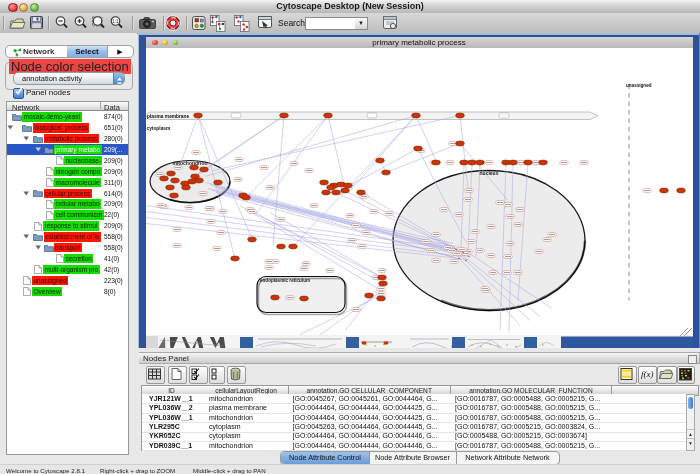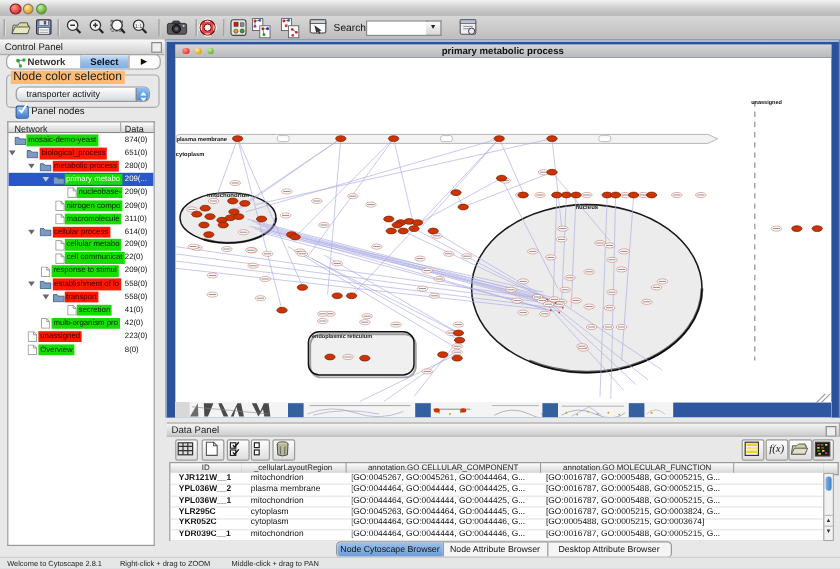--- a/index.html
+++ b/index.html
@@ -2,20 +2,21 @@
 <html><head><meta charset="utf-8"><style>
 html,body{margin:0;padding:0}
 body{width:700px;height:474px;position:relative;overflow:hidden;background:#e8e8e8;
  font-family:"Liberation Sans",sans-serif;-webkit-font-smoothing:antialiased}
 .ab{position:absolute}
 </style></head><body>
 <div class="ab" style="left:0;top:0;width:700px;height:13px;background:linear-gradient(#f3f3f3,#d2d2d2 45%,#b8b8b8);border-bottom:1px solid #777">
 <div class="ab" style="left:8px;top:2.5px;width:7.5px;height:7.5px;border-radius:50%;background:radial-gradient(circle at 35% 30%,#ff9a90,#e2463c 60%,#9d2019);border:0.5px solid #912"></div>
 <div class="ab" style="left:18.5px;top:2.5px;width:7.5px;height:7.5px;border-radius:50%;background:radial-gradient(circle at 35% 30%,#ffe9a8,#e9af34 60%,#a67a10);border:0.5px solid #975"></div>
 <div class="ab" style="left:29.5px;top:2.5px;width:7.5px;height:7.5px;border-radius:50%;background:radial-gradient(circle at 35% 30%,#c8f0a0,#74bf3c 60%,#3f7a14);border:0.5px solid #584"></div>
+<div class="ab" style="left:0;top:1px;width:700px;text-align:center;font-size:9px;font-weight:bold;color:#1a1a1a">Cytoscape Desktop (New Session)</div>
 </div>
 <div class="ab" style="left:0;top:13px;width:700px;height:20px;background:linear-gradient(#d8d8d8,#bdbdbd);border-bottom:1px solid #8a8a8a">
     <div class="ab" style="left:3px;top:3px;width:1px;height:14px;background:#999;border-right:1px solid #ddd"></div>
     <div class="ab" style="left:48px;top:3px;width:1px;height:14px;background:#999;border-right:1px solid #ddd"></div>
     <div class="ab" style="left:132px;top:3px;width:1px;height:14px;background:#999;border-right:1px solid #ddd"></div>
     <div class="ab" style="left:163px;top:3px;width:1px;height:14px;background:#999;border-right:1px solid #ddd"></div>
     <div class="ab" style="left:186px;top:3px;width:1px;height:14px;background:#999;border-right:1px solid #ddd"></div>
     <svg class="ab" style="left:0;top:0" width="700" height="20">
 
 <g transform="translate(9,3)">
@@ -122,40 +123,36 @@
         <line x1="3" y1="6" x2="11" y2="6" stroke="#889" stroke-width="0.8"></line>
         <line x1="3" y1="8" x2="11" y2="8" stroke="#889" stroke-width="0.8"></line>
         <circle cx="10" cy="10" r="2.6" fill="#e8e8ee" stroke="#334" stroke-width="0.8"></circle>
       </g>
 </svg>
     <div class="ab" style="left:278px;top:5px;font-size:8.5px;color:#111">Search:</div>
     <div class="ab" style="left:305px;top:3.5px;width:50px;height:11px;background:#fff;border:1px solid #8a8a8a"></div>
     <div class="ab" style="left:355px;top:3.5px;width:12px;height:11px;background:linear-gradient(#fdfdfd,#d6d6d6);border:1px solid #8a8a8a;border-left:none;font-size:6px;color:#222;text-align:center;line-height:11px">▼</div>
   </div>
 <div class="ab" style="left:0;top:33px;width:137px;height:431px;background:#e8e8e8">
-    <div class="ab" style="left:0;top:0;width:137px;height:12px;background:linear-gradient(#f8f8f8,#d0d0d0);border-bottom:1px solid #aaa">
-<div class="ab" style="left:4px;top:1.5px;font-size:8px;color:#222">Control Panel</div>
-<div class="ab" style="left:126px;top:2px;width:7px;height:7px;border:1px solid #888;background:#eee"></div>
-    </div>
     <div class="ab" style="left:5px;top:12px;width:127px;height:11px;background:#fdfdfd;border:1px solid #a0a0a0;border-radius:5px;overflow:hidden">
 <div class="ab" style="left:0;top:0;width:61px;height:11px;border-right:1px solid #a0a0a0;text-align:center;font-size:8px;font-weight:bold;color:#333;line-height:11px">&nbsp;&nbsp;Network</div>
 <svg class="ab" style="left:7px;top:1.5px" width="9" height="9">
         <circle cx="2" cy="2.5" r="1.6" fill="#2b2"></circle>
         <circle cx="7" cy="2" r="1.4" fill="#2b2"></circle>
         <circle cx="4" cy="7" r="1.4" fill="#2b2"></circle>
         <line x1="2" y1="2.5" x2="7" y2="2" stroke="#666" stroke-width="0.7"></line>
         <line x1="2" y1="2.5" x2="4" y2="7" stroke="#666" stroke-width="0.7"></line>
       </svg>
 <div class="ab" style="left:61px;top:0;width:40px;height:11px;background:linear-gradient(#cfe2f6,#97bfe8 50%,#7fb0e4);border-right:1px solid #a0a0a0;text-align:center;font-size:8px;font-weight:bold;color:#112;line-height:11px">Select</div>
 <div class="ab" style="left:101px;top:0;width:26px;height:11px;text-align:center;font-size:7px;color:#111;line-height:11px">▶</div>
 </div>
     <div class="ab" style="left:5px;top:29px;width:126px;height:26px;border:1px solid #aaa;border-radius:4px"></div>
-<div class="ab" style="left:9px;top:25.5px;background:#fdba74;padding:0 2px;font-size:10px;color:#222">Node color selection</div>
+<div class="ab" style="left:9px;top:25.5px;background:#ef4444;padding:0 2px;font-size:13px;color:#222">Node color selection</div>
     <div class="ab" style="left:13px;top:39px;width:110px;height:11px;border:1px solid #999;border-radius:5px;background:linear-gradient(#ffffff,#e2e6ea 70%,#d2d8de);overflow:hidden">
-<div class="ab" style="left:8px;top:0;font-size:7.5px;color:#111;line-height:11px">transporter activity</div>
+<div class="ab" style="left:8px;top:0;font-size:7.5px;color:#111;line-height:11px">annotation activity</div>
 <div class="ab" style="left:99px;top:0;width:11px;height:11px;background:linear-gradient(#8fc0f2,#4a88d8);border-left:1px solid #777"><svg width="11" height="11">
           <path d="M5.5 1.5 L8 4.5 L3 4.5 Z" fill="#fff"></path>
           <path d="M5.5 9.5 L8 6.5 L3 6.5 Z" fill="#fff"></path>
         </svg></div>
 </div>
     <div class="ab" style="left:13px;top:55px;width:9px;height:9px;border-radius:2px;background:linear-gradient(#9ec7ef,#3d7ad0);border:1px solid #2a5a9a"></div>
 <svg class="ab" style="left:13px;top:51px" width="13" height="13">
       <path d="M3 7.5 L5 9.5 L9.5 2.5" fill="none" stroke="#fff" stroke-width="1.6"></path>
     </svg>
 <div class="ab" style="left:26px;top:55px;font-size:8px;color:#111">Panel nodes</div>
@@ -315,21 +312,21 @@
     </div>
   </div>
 <div class="ab" style="left:137.5px;top:33px;width:562.5px;height:315px;background:#2c529c"></div>
 <div class="ab" style="left:137.5px;top:33px;width:562.5px;height:1.5px;background:#a8bcd8"></div>
 <div class="ab" style="left:137.5px;top:33px;width:1.5px;height:315px;background:#a8bcd8"></div>
 <div class="ab" style="left:698.8px;top:33px;width:1.2px;height:315px;background:#6c8cc0"></div>
 <div class="ab" style="left:146px;top:37px;width:546.5px;height:10.5px;background:linear-gradient(#d6d6d6,#b9b9b9);border-bottom:1px solid #777">
     <div class="ab" style="left:6px;top:2.5px;width:5.5px;height:5.5px;border-radius:50%;background:radial-gradient(circle at 35% 30%,#ff9a90,#e2463c 60%,#9d2019)"></div>
 <div class="ab" style="left:16px;top:2.5px;width:5.5px;height:5.5px;border-radius:50%;background:radial-gradient(circle at 35% 30%,#ffe9a8,#e9af34 60%,#a67a10)"></div>
 <div class="ab" style="left:26.5px;top:2.5px;width:5.5px;height:5.5px;border-radius:50%;background:radial-gradient(circle at 35% 30%,#c8f0a0,#74bf3c 60%,#3f7a14)"></div>
-<div class="ab" style="left:0;top:1px;width:546px;text-align:center;font-size:8px;font-weight:bold;color:#111">primary metabolic process</div>
+<div class="ab" style="left:0;top:1px;width:546px;text-align:center;font-size:8px;font-weight:normal;color:#111">primary metabolic process</div>
   </div>
 <svg width="547" height="288" style="position:absolute;left:146px;top:47.5px">
     <rect x="0" y="0" width="547" height="288" fill="#ffffff"></rect>
     <line x1="483" y1="36.5" x2="483" y2="252.5" stroke="#999" stroke-width="1.1" stroke-dasharray="4.5,4"></line>
     <ellipse cx="343" cy="192.5" rx="96" ry="70" fill="#ececec" stroke="#1a1a1a" stroke-width="1.3"></ellipse>
     <path d="M 295.0 252.7 A 96 70 0 0 0 439 192.5" fill="none" stroke="#000" stroke-width="2.4" opacity="0.55"></path>
     <ellipse cx="44" cy="133.5" rx="40" ry="21" fill="#ececec" stroke="#1a1a1a" stroke-width="1.2"></ellipse>
     <path d="M 24.0 151.6 A 40 21 0 0 0 84 133.5" fill="none" stroke="#000" stroke-width="2" opacity="0.55"></path>
     <rect x="111" y="228.5" width="88" height="36" rx="9" fill="#f0f0f0" stroke="#111" stroke-width="1.2"></rect>
     <rect x="112.5" y="230.5" width="88" height="36" rx="9" fill="none" stroke="#000" stroke-width="1.6" opacity="0.35"></rect>
@@ -693,21 +690,21 @@
       </g>
 <rect x="378" y="1" width="13" height="12" fill="#35609f"></rect>
 <path d="M393 10 Q400 3 408 10" fill="none" stroke="#b99" stroke-width="0.5"></path>
 <rect x="415" y="0.5" width="136" height="12.5" fill="#2e579f"></rect>
 </svg></div>
 <svg class="ab" style="left:678px;top:328px" width="15" height="8">
 <line x1="2" y1="8" x2="10" y2="0" stroke="#999" stroke-width="1"></line>
     <line x1="6" y1="8" x2="14" y2="0" stroke="#999" stroke-width="1"></line>
   </svg>
 <div class="ab" style="left:139px;top:352px;width:561px;height:11.5px;background:linear-gradient(#f5f5f5,#cdcdcd);border:1px solid #aaa;border-left:none;box-sizing:border-box">
-<div class="ab" style="left:4px;top:1px;font-size:8px;color:#222">Data Panel</div>
+<div class="ab" style="left:4px;top:1px;font-size:8px;color:#222">Nodes Panel</div>
 <div class="ab" style="left:549px;top:2px;width:7px;height:7px;border:1px solid #888;background:#eee"></div>
   </div>
 <div class="ab" style="left:139px;top:363.5px;width:561px;height:21.5px;background:#e8e8e8"></div>
 <div class="ab" style="left:146px;top:366px;width:17px;height:16px;background:linear-gradient(#fefefe,#dedede);border:1px solid #999;border-radius:2px"><svg width="15" height="14">
       <rect x="1.5" y="2" width="12" height="10" fill="#ddd" stroke="#333" stroke-width="1"></rect>
       <line x1="1.5" y1="5" x2="13.5" y2="5" stroke="#333" stroke-width="1"></line>
       <line x1="1.5" y1="8.5" x2="13.5" y2="8.5" stroke="#333" stroke-width="1"></line>
       <line x1="5.5" y1="2" x2="5.5" y2="12" stroke="#333" stroke-width="1"></line>
       <line x1="9.5" y1="2" x2="9.5" y2="12" stroke="#333" stroke-width="1"></line>
     </svg></div>
@@ -798,20 +795,20 @@
     <div class="ab" style="left:313px;top:47.8px;width:157px;height:8.6px;font-size:7px;font-weight:normal;color:#111;white-space:nowrap;overflow:hidden">[GO:0016787, GO:0005488, GO:0005215, G...</div>
     <div class="ab" style="left:0;top:56.4px;width:545px;height:0.5px;background:#e4e4e4"></div>
   </div>
 <div class="ab" style="left:686px;top:394px;width:9px;height:56.5px;background:#f2f2f2;border:1px solid #aaa;box-sizing:border-box">
 <div class="ab" style="left:1px;top:2px;width:5px;height:12px;border-radius:3px;background:linear-gradient(90deg,#7fb2ea,#3f7ccc)"></div>
 <div class="ab" style="left:0;top:34px;width:7px;height:9px;border-top:1px solid #bbb;text-align:center;font-size:5px;color:#333;line-height:9px">▲</div>
 <div class="ab" style="left:0;top:43px;width:7px;height:9px;border-top:1px solid #bbb;text-align:center;font-size:5px;color:#333;line-height:9px">▼</div>
 </div>
 <div class="ab" style="left:139px;top:450.5px;width:561px;height:13.5px;background:#e8e8e8"></div>
 <div class="ab" style="left:280px;top:450.5px;width:278px;height:12px;border:1px solid #999;border-radius:4px;background:#f5f5f5;font-size:7.3px;color:#111">
-<div class="ab" style="left:0;top:0;width:88px;height:12px;background:linear-gradient(#9dc1ea,#6b9cd8);border-right:1px solid #999;text-align:center;line-height:12px;border-radius:4px 0 0 4px">Node Cytoscape Browser</div>
+<div class="ab" style="left:0;top:0;width:88px;height:12px;background:linear-gradient(#9dc1ea,#6b9cd8);border-right:1px solid #999;text-align:center;line-height:12px;border-radius:4px 0 0 4px">Node Attribute Control</div>
 <div class="ab" style="left:88px;top:0;width:87px;height:12px;border-right:1px solid #999;text-align:center;line-height:12px">Node Attribute Browser</div>
-<div class="ab" style="left:175px;top:0;width:103px;height:12px;text-align:center;line-height:12px">Desktop Attribute Browser</div>
+<div class="ab" style="left:175px;top:0;width:103px;height:12px;text-align:center;line-height:12px">Network Attribute Network</div>
 </div>
 <div class="ab" style="left:0;top:464px;width:700px;height:10px;background:#e6e6e6;border-top:1px solid #cfcfcf">
 <div class="ab" style="left:6px;top:1.5px;font-size:6.2px;color:#222">Welcome to Cytoscape 2.8.1</div>
 <div class="ab" style="left:100px;top:1.5px;font-size:6.2px;color:#222">Right-click + drag to ZOOM</div>
 <div class="ab" style="left:193px;top:1.5px;font-size:6.2px;color:#222">Middle-click + drag to PAN</div>
 </div>
 </body></html>

